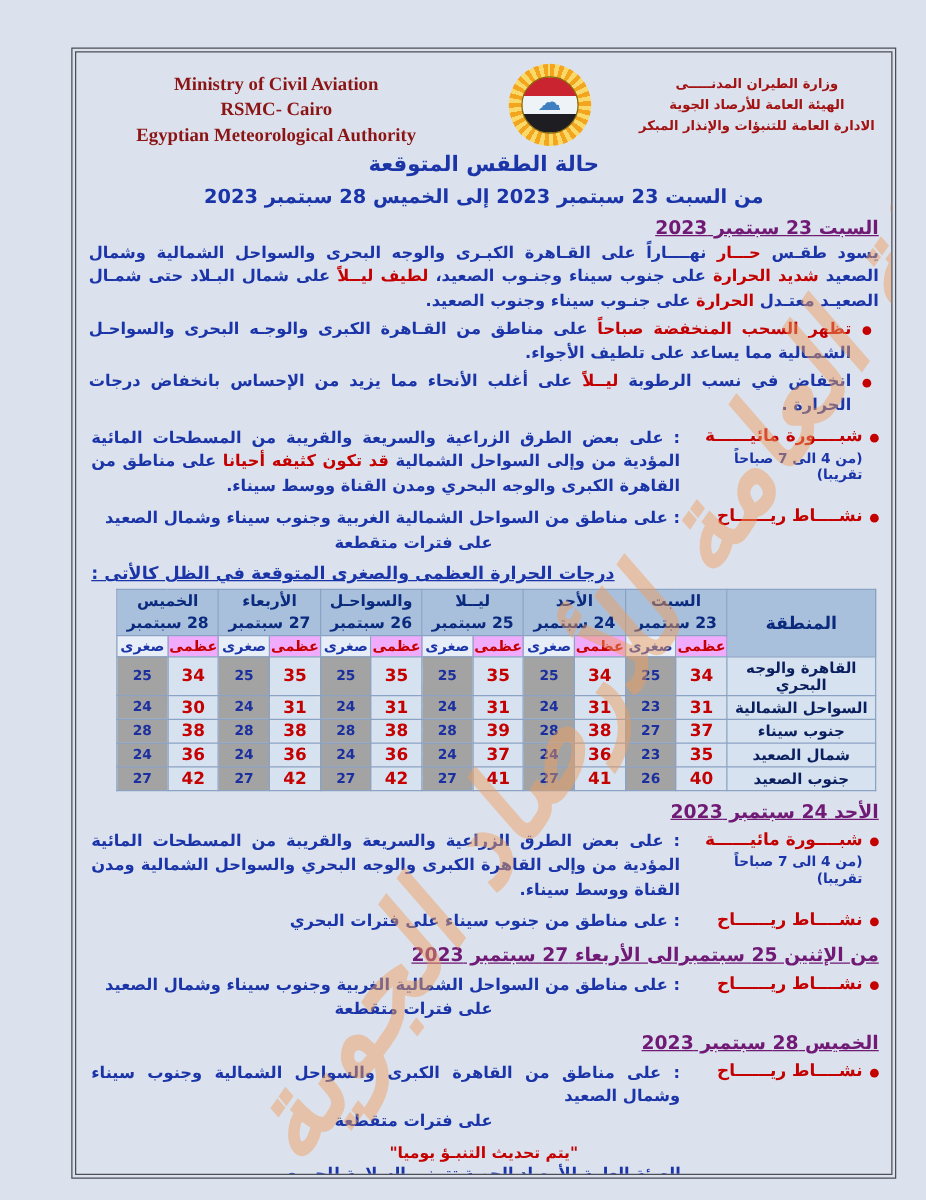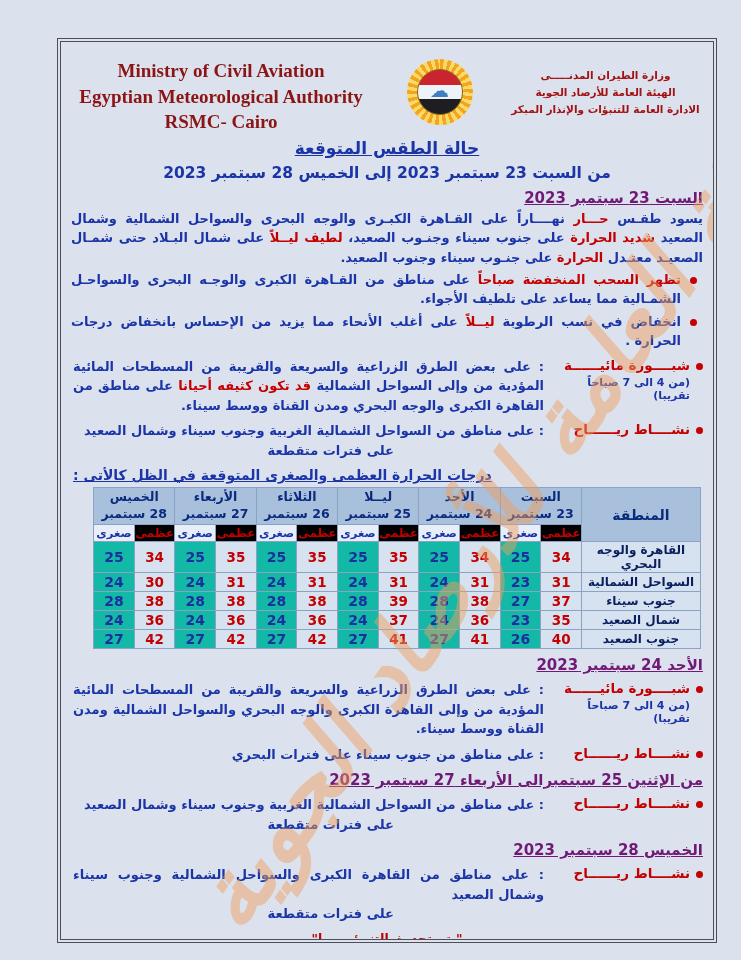--- a/index.html
+++ b/index.html
@@ -21,31 +21,31 @@
   .watermark{
     position:absolute;left:-140px;top:400px;width:1180px;text-align:center;
     font-size:92px;font-style:italic;white-space:nowrap;
     color:#ef9e5d;opacity:.48;
     transform:rotate(-55deg);transform-origin:center;
     pointer-events:none;z-index:4;
   }
   
   .doc-header{display:flex;align-items:center;justify-content:space-between;margin-top:2px;}
   .ar-block{width:195px;color:#a31212;font-size:10.5px;line-height:1.6;text-align:center;margin-top:2px;}
-  .en-block{width:300px;color:#8b1515;font-size:19px;line-height:1.35;text-align:center;margin-top:10px;
+  .en-block{width:300px;color:#8b1515;font-size:15px;line-height:1.35;text-align:center;margin-top:10px;
     font-family:"Liberation Serif", serif;}
   .logo{position:relative;width:66px;height:66px;border-radius:50%;flex:0 0 auto;margin-top:2px;
     background:repeating-conic-gradient(#f2a51d 0deg 7deg,#f8d96a 7deg 14deg);
     display:flex;align-items:center;justify-content:center;}
   .logo-inner{width:44px;height:44px;border-radius:50%;
     background:linear-gradient(180deg,#c92430 0 34%,#eef3f8 34% 66%,#1d1d22 66% 100%);
     border:1px solid #8a6a10;display:flex;align-items:center;justify-content:center;}
   .cloud{color:#3f7ec0;font-size:19px;line-height:1;margin-top:-3px;}
   
-  .title{text-align:center;color:#1b35a8;font-size:17px;text-decoration:underline;margin-top:3px;}
+  .title{text-align:center;color:#1b35a8;font-size:17px;margin-top:3px;}
   .subtitle{text-align:center;color:#1b35a8;font-size:15.5px;margin-top:6px;}
   .h-red{color:#701a75;font-size:15px;text-decoration:underline;margin:7px 0 2px;}
   .para{font-size:13px;line-height:1.5;text-align:justify;margin-top:1px;color:#1b35a8;}
   .seg-blue{color:#1b35a8;}
   .seg-red{color:#c40000;}
   
   .bullet-row{display:flex;gap:9px;margin:4px 6px 0 0;}
   .dot{flex:0 0 auto;width:7px;height:7px;border-radius:50%;background:#c40000;margin-top:6px;}
   .bullet-text{flex:1;font-size:13px;line-height:1.45;text-align:justify;color:#1b35a8;}
   
@@ -54,25 +54,25 @@
   .def-label{color:#c40000;font-size:13.5px;}
   .def-time{color:#1b35a8;font-size:11px;margin-top:3px;}
   .def-text{flex:1;color:#1b35a8;font-size:13px;line-height:1.5;text-align:justify;padding-left:2px;}
   .wind-line2{padding-right:150px;text-align:right;}
   .temps-heading{color:#1b35a8;font-size:14px;text-decoration:underline;text-align:left;margin:7px 0 4px 2px;}
   
   table.temps{border-collapse:collapse;width:608px;margin:0 2px 2px auto;table-layout:fixed;}
   table.temps th,table.temps td{border:1px solid #8aa2c4;text-align:center;padding:1px 0;}
   .region-h{width:118px;background:#a9c0dd;color:#0a2a7e;font-size:14px;}
   .day-h{background:#a9c0dd;color:#0a2a7e;font-size:12.5px;line-height:1.35;padding:3px 0;}
-  .max-h{background:#000000;color:#c40000;font-size:11.5px;}
+  .max-h{background:#f0abfc;color:#c40000;font-size:11.5px;}
   .min-h{background:#e8eef8;color:#1b35a8;font-size:11.5px;}
   .region-cell{background:#d7e2f0;color:#0a1f5e;font-size:12px;text-align:right;padding:3px 6px 3px 0;}
   .max-cell{background:#d7e2f0;color:#c40000;font-size:13.5px;border-radius:10px;}
-  .min-cell{background:#14b8a6;color:#1b2f9e;font-size:14px;}
+  .min-cell{background:#a3a3a3;color:#1b2f9e;font-size:11px;}
   
   .note{color:#c40000;text-align:center;font-size:12.5px;margin-top:7px;}
   .wish{color:#1b35a8;text-align:center;font-size:13px;margin-top:3px;}
 </style>
 </head>
 <body>
 
 <div class="sheet">
   <div class="sheet-inner">
 
@@ -84,22 +84,22 @@
         <div>الهيئة العامة للأرصاد الجوية</div>
         <div>الادارة العامة للتنبؤات والإنذار المبكر</div>
       </div>
       <div class="logo">
         <div class="logo-inner">
           <span class="cloud">☁</span>
         </div>
       </div>
       <div class="en-block">
         <div>Ministry of Civil Aviation</div>
+        <div>RSMC- Cairo</div>
         <div>Egyptian Meteorological Authority</div>
-        <div>RSMC- Cairo</div>
       </div>
     </div>
 
     <div class="title">حالة الطقس المتوقعة</div>
     <div class="subtitle">من السبت 23 سبتمبر 2023 إلى الخميس 28 سبتمبر 2023</div>
 
     <div class="h-red">السبت 23 سبتمبر 2023</div>
     <div class="para"><span class="seg-blue">يسود طقـس </span><span class="seg-red">حـــار</span><span class="seg-blue"> نهــــاراً على القـاهرة الكبـرى والوجه البحرى والسواحل الشمالية وشمال الصعيد </span><span class="seg-red">شديد الحرارة</span><span class="seg-blue"> على جنوب سيناء وجنـوب الصعيد، </span><span class="seg-red">لطيف ليــلاً</span><span class="seg-blue"> على شمال البـلاد حتى شمـال الصعيـد معتـدل </span><span class="seg-red">الحرارة</span><span class="seg-blue"> على جنـوب سيناء وجنوب الصعيد.</span></div>
 
     <div class="bullet-row">
@@ -143,21 +143,21 @@
             </th>
             <th class="day-h" colspan="2">
               <div class="">الأحد</div>
               <div class="">24 سبتمبر</div>
             </th>
             <th class="day-h" colspan="2">
               <div class="">ليــلا</div>
               <div class="">25 سبتمبر</div>
             </th>
             <th class="day-h" colspan="2">
-              <div class="">الثلاثاء</div>
+              <div class="">والسواحـل</div>
               <div class="">26 سبتمبر</div>
             </th>
             <th class="day-h" colspan="2">
               <div class="">الأربعاء</div>
               <div class="">27 سبتمبر</div>
             </th>
             <th class="day-h" colspan="2">
               <div class="">الخميس</div>
               <div class="">28 سبتمبر</div>
             </th>

